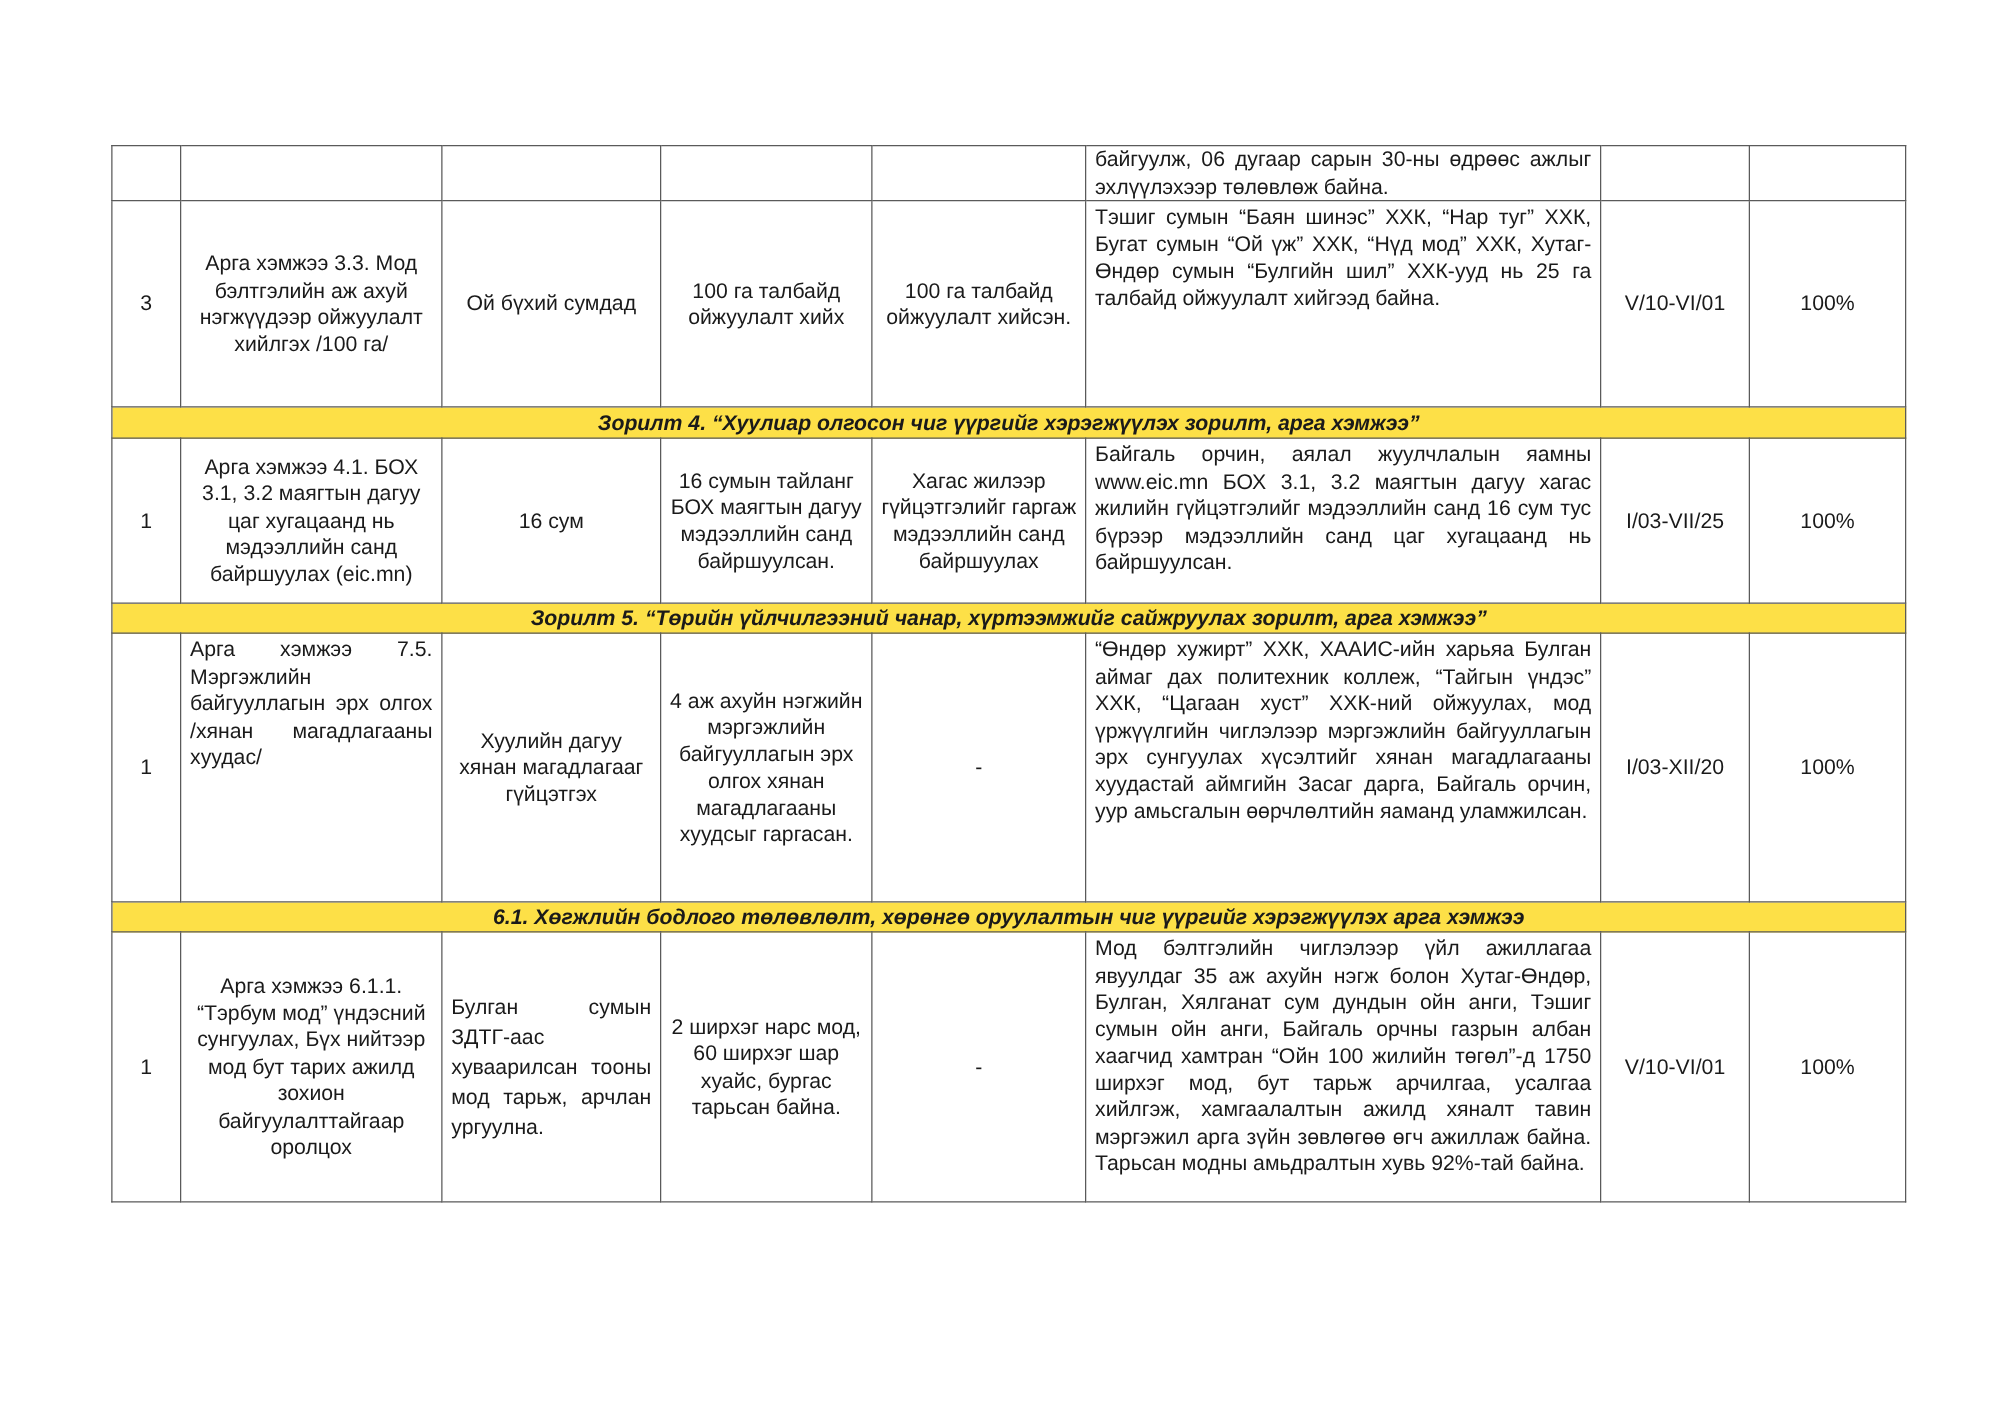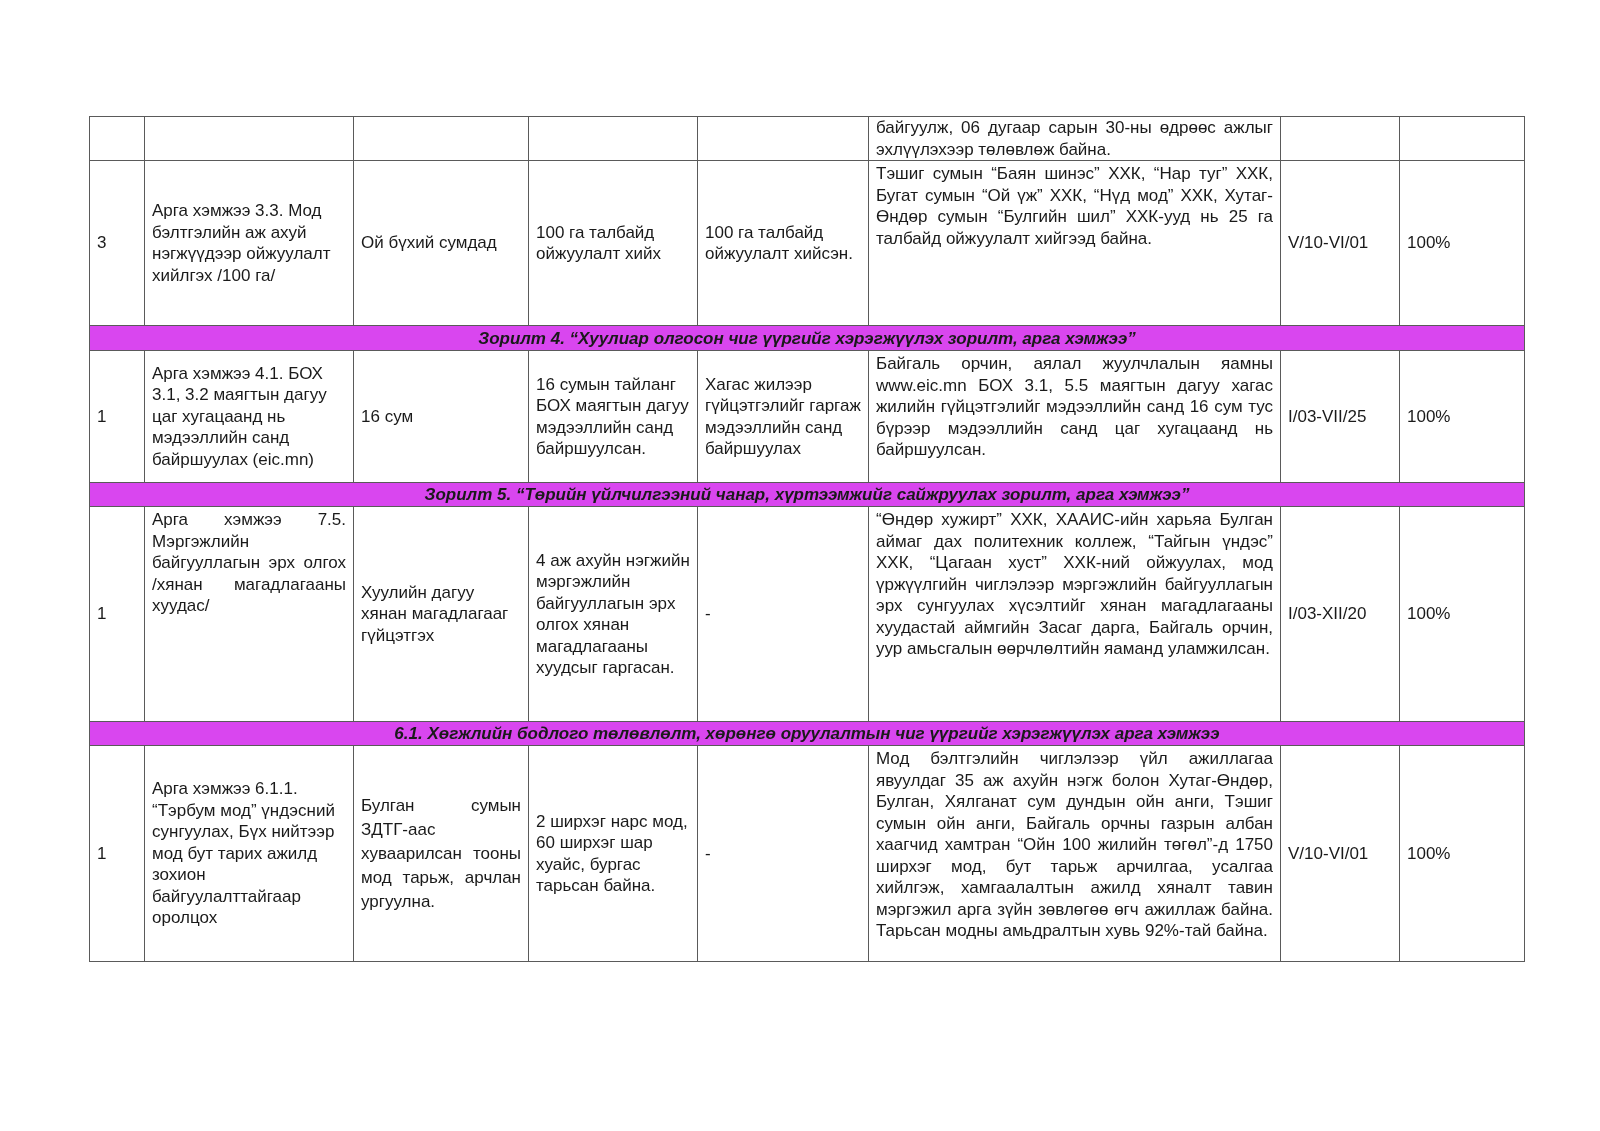--- a/index.html
+++ b/index.html
@@ -1,23 +1,23 @@
 <!DOCTYPE html>
 <html><head>
   <meta charset="utf-8">
   <style>
     html, body { margin: 0; padding: 0; background: #ffffff; }
     body { width: 1600px; height: 1131px; position: relative; overflow: hidden;
            font-family: "Liberation Sans", sans-serif; color: #1a1a1a; }
     .page-table { position: absolute; left: 89px; top: 116px; width: 1435px;
                   border-collapse: collapse; table-layout: fixed; font-size: 17px; line-height: 21.5px; padding-left: 20px; }
     .page-table td { border: 1.5px solid #5a5a5a; padding: 0 7px; vertical-align: middle; }
-    .c { text-align: left; }
+    .c { text-align: center; }
     .j { text-align: justify; text-align-last: left; }
-    .section-row td { background: #d946ef; text-align: center; font-weight: bold; font-style: italic;
+    .section-row td { background: #fde047; text-align: center; font-weight: bold; font-style: italic;
                       padding: 1px 4px; line-height: 21px; }
     .top { vertical-align: top !important; }
     .link { }
     .p-top { padding-top: 2px !important; }
   </style>
 </head>
 <body>
 
 <table class="page-table">
   <colgroup>
@@ -57,21 +57,21 @@
   <tr class="section-row" style="height:25px">
     <td colspan="8">Зорилт 4. “Хуулиар олгосон чиг үүргийг хэрэгжүүлэх зорилт, арга хэмжээ”</td>
   </tr>
 
   <tr style="height:132px">
     <td class="c">1</td>
     <td class="c">Арга хэмжээ 4.1. БОХ 3.1, 3.2 маягтын дагуу цаг хугацаанд нь мэдээллийн санд байршуулах (eic.mn)</td>
     <td class="c">16 сум</td>
     <td class="c">16 сумын тайланг БОХ маягтын дагуу мэдээллийн санд байршуулсан.</td>
     <td class="c">Хагас жилээр гүйцэтгэлийг гаргаж мэдээллийн санд байршуулах</td>
-    <td class="j top p-top"><span>Байгаль орчин, аялал жуулчлалын яамны </span><span class="link">www.eic.mn</span><span> БОХ 3.1, 5.5 маягтын дагуу хагас жилийн  гүйцэтгэлийг мэдээллийн санд 16 сум тус бүрээр мэдээллийн санд цаг хугацаанд нь байршуулсан.</span></td>
+    <td class="j top p-top"><span>Байгаль орчин, аялал жуулчлалын яамны </span><span class="link">www.eic.mn</span><span> БОХ 3.1, 3.2 маягтын дагуу хагас жилийн  гүйцэтгэлийг мэдээллийн санд 16 сум тус бүрээр мэдээллийн санд цаг хугацаанд нь байршуулсан.</span></td>
     <td class="c">I/03-VII/25</td>
     <td class="c">100%</td>
   </tr>
 
   <tr class="section-row" style="height:17px">
     <td colspan="8">Зорилт 5. “Төрийн үйлчилгээний чанар, хүртээмжийг сайжруулах зорилт, арга хэмжээ”</td>
   </tr>
 
   <tr style="height:215px">
     <td class="c">1</td>

